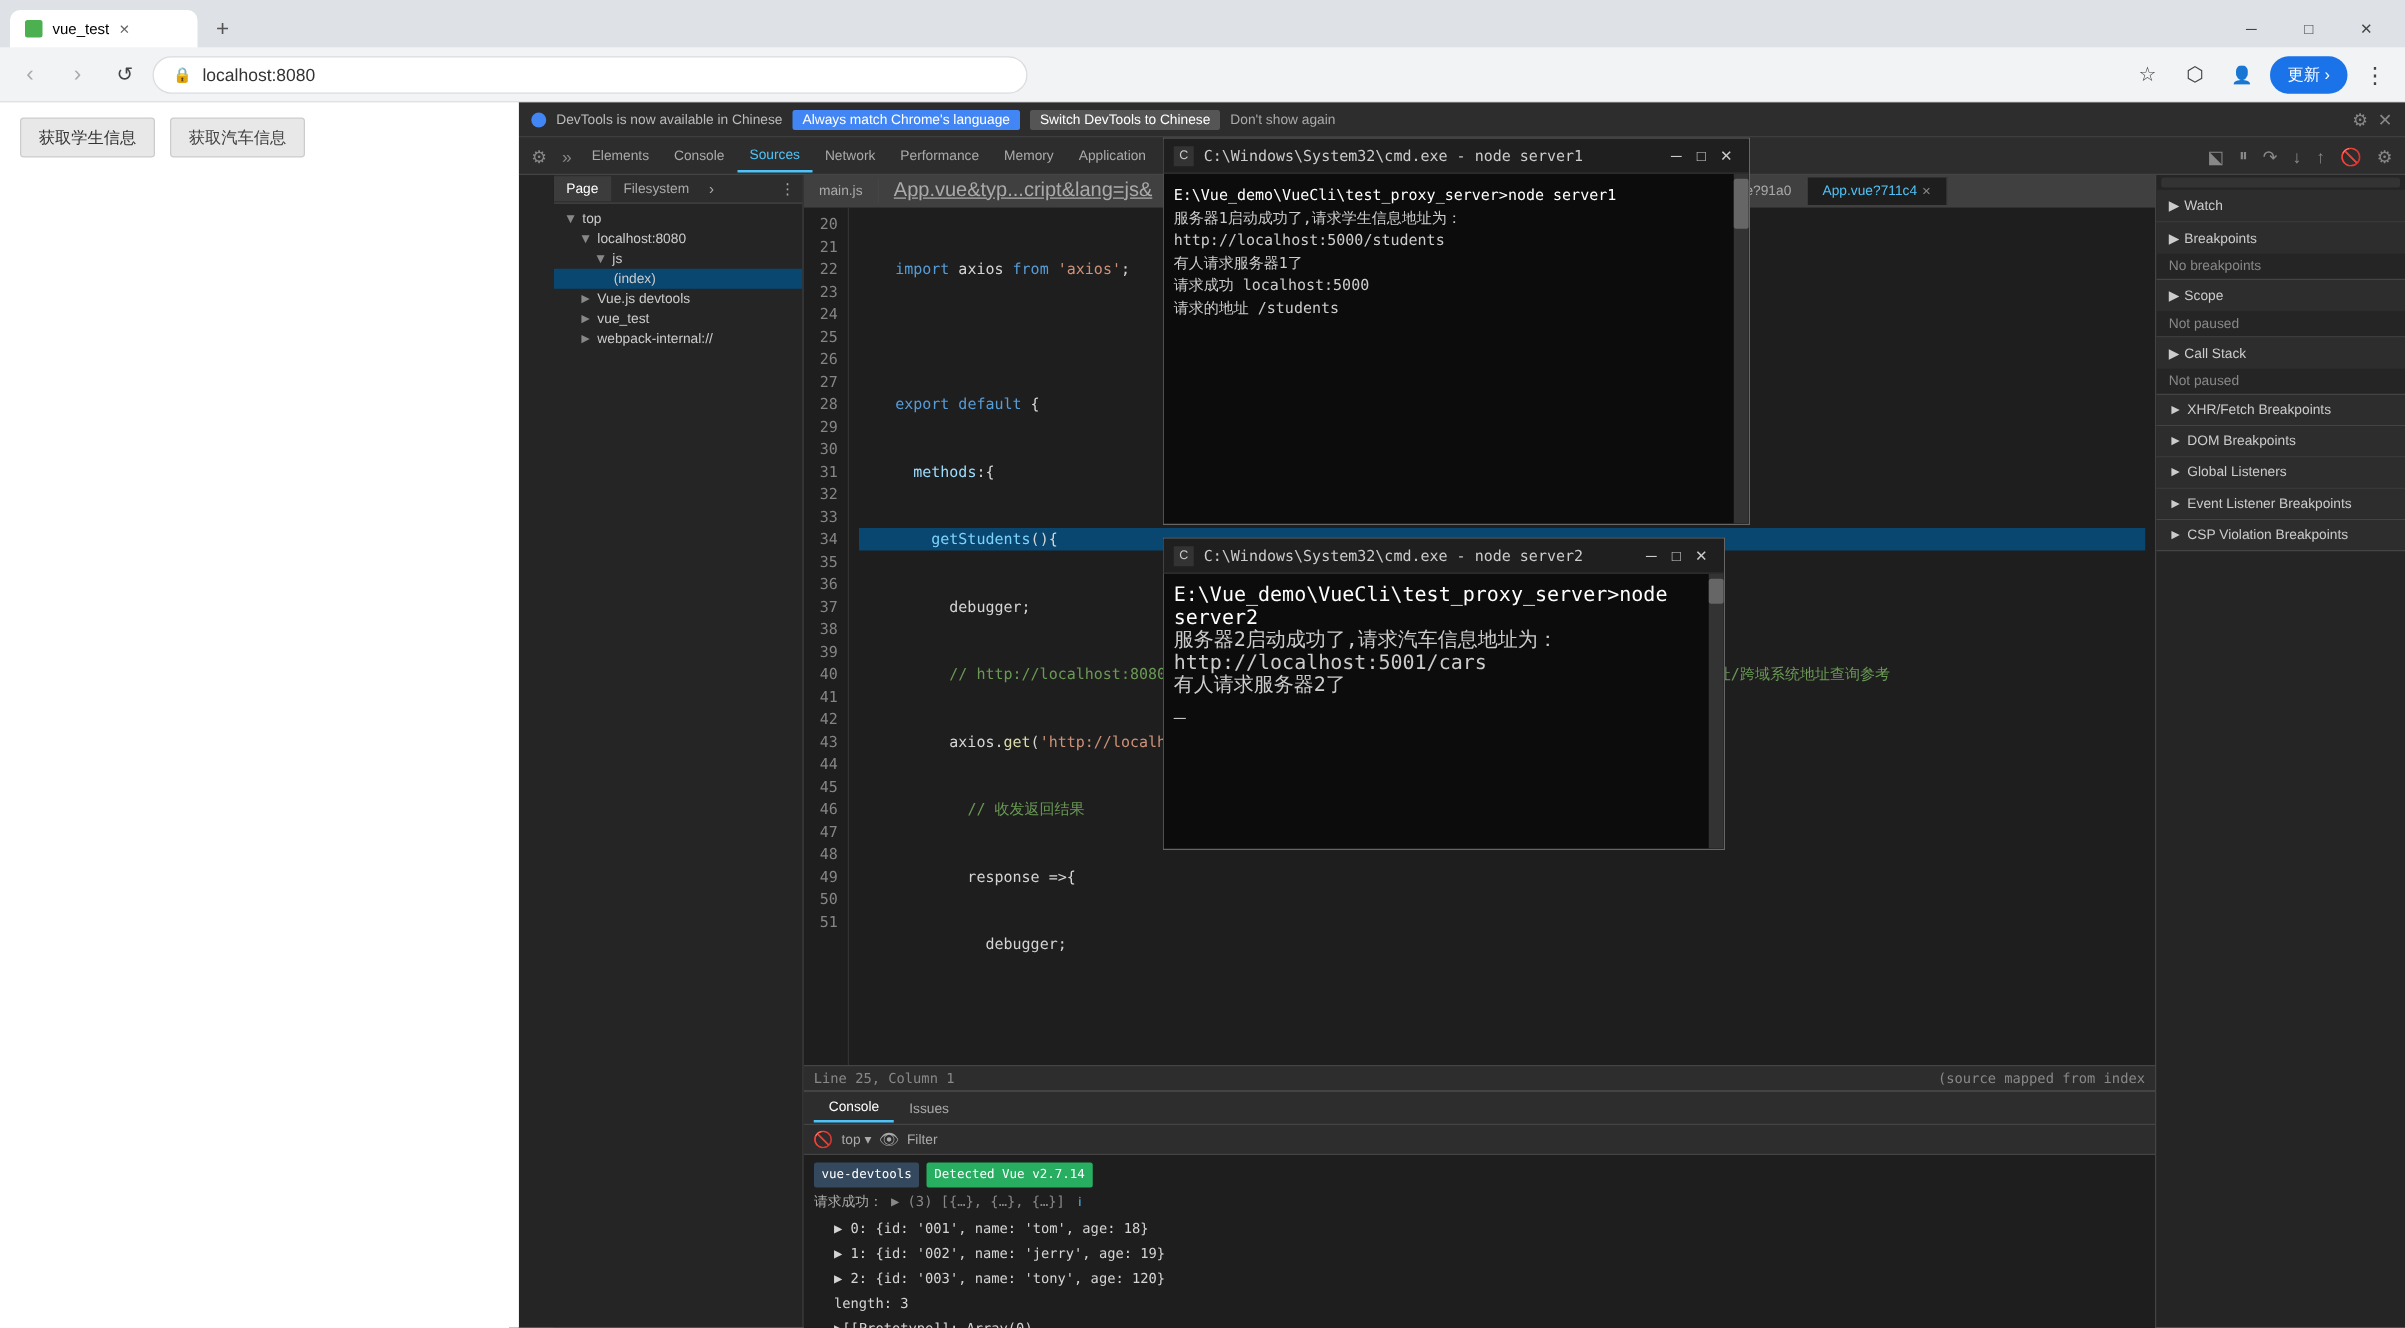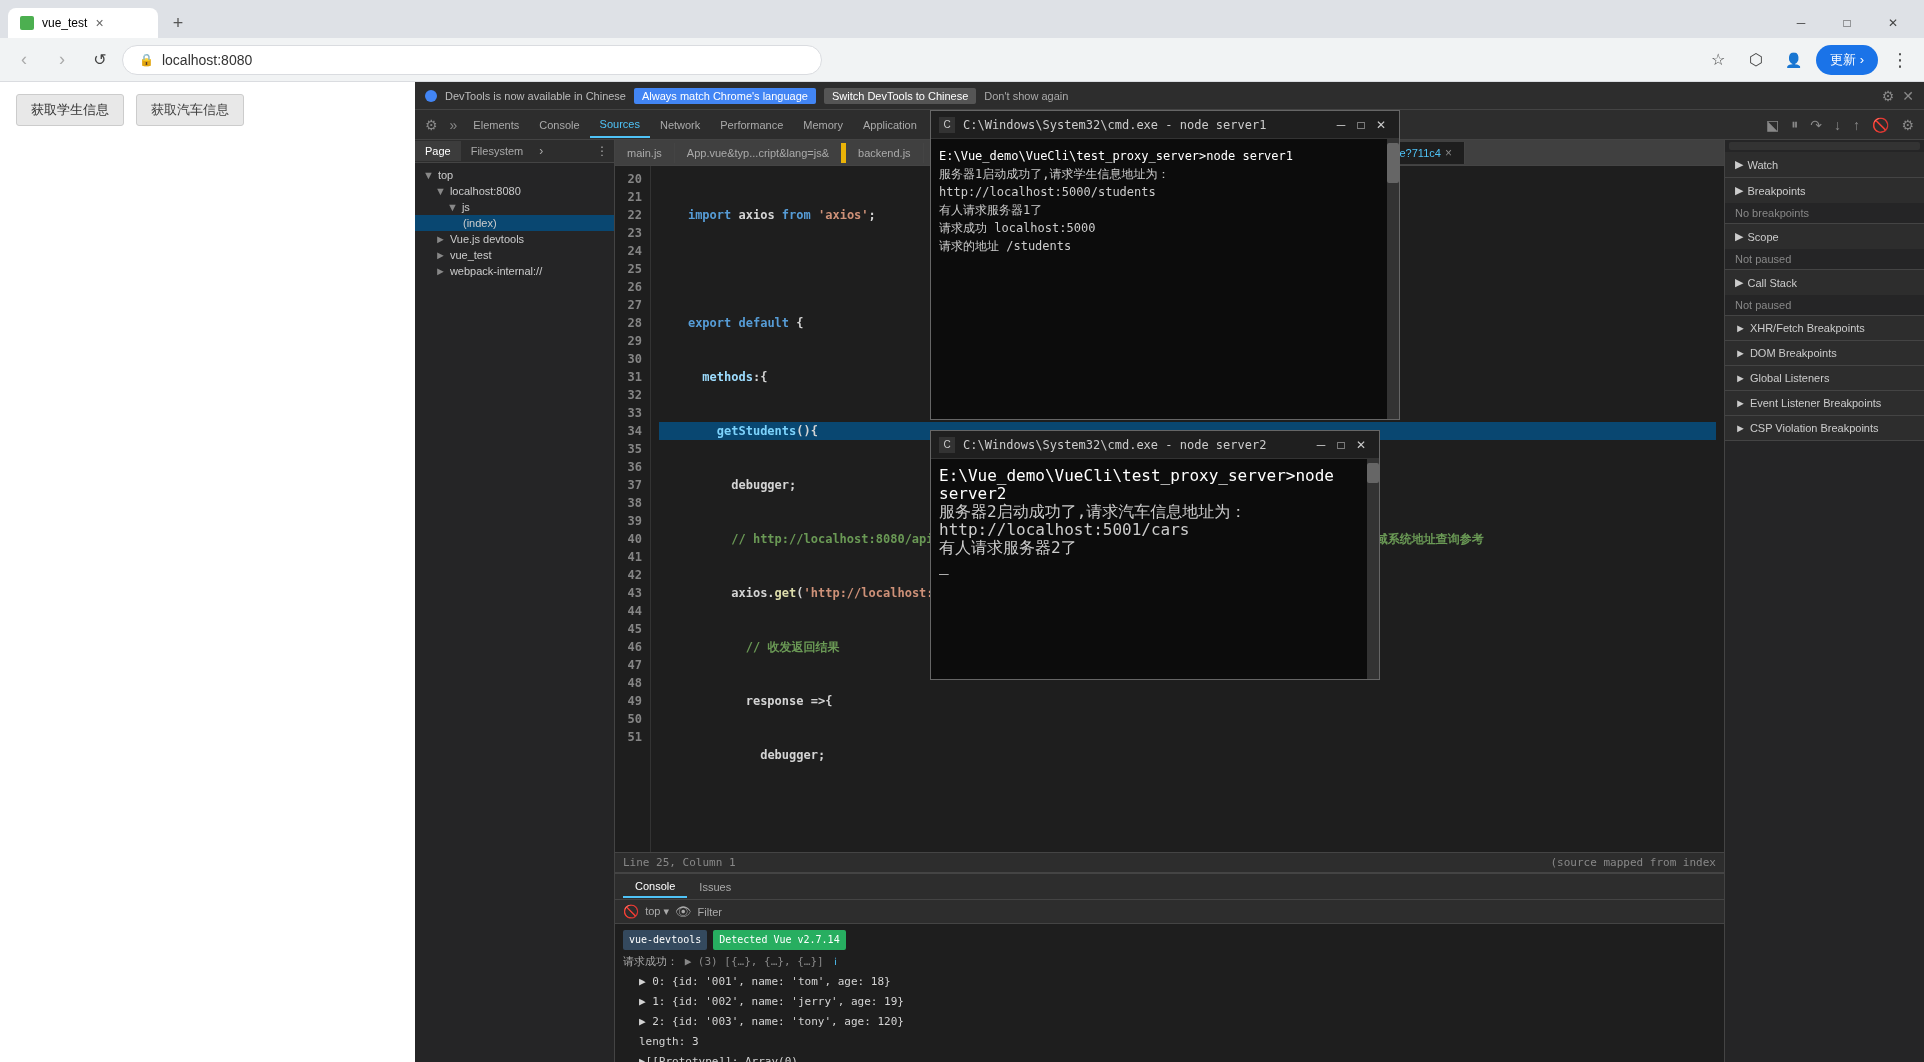--- a/index.html
+++ b/index.html
@@ -79,21 +79,21 @@
         <div style="flex:1;"></div>
         <div style="padding:4px 6px; color:#888; cursor:pointer; font-size:14px;">⬕</div>
         <div style="padding:4px 6px; color:#888; cursor:pointer; font-size:14px;">⏸</div>
         <div style="padding:4px 6px; color:#888; cursor:pointer; font-size:14px;">↷</div>
         <div style="padding:4px 6px; color:#888; cursor:pointer; font-size:14px;">↓</div>
         <div style="padding:4px 6px; color:#888; cursor:pointer; font-size:14px;">↑</div>
         <div style="padding:4px 6px; color:#888; cursor:pointer; font-size:14px;">🚫</div>
         <div style="padding:4px 6px; color:#888; cursor:pointer; font-size:14px;">⚙</div>
       </div>
 
-      <div style="display:flex; flex:1; overflow:hidden;">
+      <div style="display:flex; flex:1; overflow:hidden;padding-left:28px;">
 
         <div style="width:200px; background:#252526; border-right:1px solid #444; overflow-y:auto; flex-shrink:0; display:flex; flex-direction:column;">
 
           <div style="display:flex; background:#2d2d2d; border-bottom:1px solid #444; align-items:center;">
             <div style="padding:4px 10px; font-size:11px; color:#fff; background:#3c3c3c; cursor:pointer;">Page</div>
             <div style="padding:4px 10px; font-size:11px; color:#aaa; cursor:pointer;">Filesystem</div>
             <div style="padding:4px 6px; font-size:12px; color:#aaa; cursor:pointer;">›</div>
             <div style="padding:4px 6px; font-size:12px; color:#aaa; cursor:pointer; margin-left:auto;">⋮</div>
           </div>
 
@@ -126,33 +126,33 @@
               <span style="color:#888; margin-right:4px;">►</span>
               <span>webpack-internal://</span>
             </div>
           </div>
         </div>
 
         <div style="flex:1; display:flex; flex-direction:column; overflow:hidden; background:#1e1e1e;">
 
           <div style="display:flex; background:#404040; border-bottom:1px solid #444; overflow-x:auto; flex-shrink:0; height:26px; align-items:center;">
             <div style="padding:4px 12px; font-size:11px; color:#aaa; cursor:pointer; border-right:1px solid #444; white-space:nowrap;">main.js</div>
-            <div style="padding:4px 12px; font-size:11px; color:#aaa; cursor:pointer; border-right:5px solid #eab308; white-space:nowrap;">App.vue&amp;typ...cript&amp;lang=js&amp;</div>
+            <div style="padding:4px 12px; font-size:16px; color:#aaa; cursor:pointer; border-right:5px solid #eab308; white-space:nowrap;text-decoration:underline;">App.vue&amp;typ...cript&amp;lang=js&amp;</div>
             <div style="padding:4px 12px; font-size:11px; color:#aaa; cursor:pointer; border-right:1px solid #444; white-space:nowrap;">backend.js</div>
             <div style="padding:4px 12px; font-size:11px; color:#aaa; cursor:pointer; border-right:1px solid #444; white-space:nowrap;">main.js?7bea</div>
             <div style="padding:4px 12px; font-size:11px; color:#aaa; cursor:pointer; border-right:1px solid #444; white-space:nowrap;">vue.runtime.esm.js?c320</div>
             <div style="padding:4px 12px; font-size:11px; color:#aaa; cursor:pointer; border-right:1px solid #444; white-space:nowrap;">App.vue?0e40</div>
             <div style="padding:4px 12px; font-size:11px; color:#aaa; cursor:pointer; border-right:1px solid #444; white-space:nowrap;">App.vue?91a0</div>
             <div style="padding:4px 12px; font-size:11px; color:#4fc3f7; cursor:pointer; border-right:1px solid #444; white-space:nowrap; background:#1e1e1e; display:flex; align-items:center; gap:4px;">
               App.vue?711c4
               <span style="color:#888; font-size:12px; cursor:pointer;">×</span>
             </div>
           </div>
 
-          <div style="flex:1; overflow:auto; background:#1e1e1e; font-family:Consolas,monospace; font-size:12px; display:flex; flex-direction:column;font-weight:bold;">
+          <div style="flex:1; overflow:auto; background:#1e1e1e; font-family:Consolas,monospace; font-size:12px; display:flex; flex-direction:column;">
             <div style="display:flex; flex:1;">
 
               <div style="padding:4px 8px; color:#858585; text-align:right; user-select:none; border-right:1px solid #333; min-width:36px; background:#1e1e1e; line-height:18px;">
                 <div>20</div>
                   <div>21</div>
                   <div>22</div>
                   <div>23</div>
                   <div>24</div>
                 <div>25</div>
                   <div>26</div>

